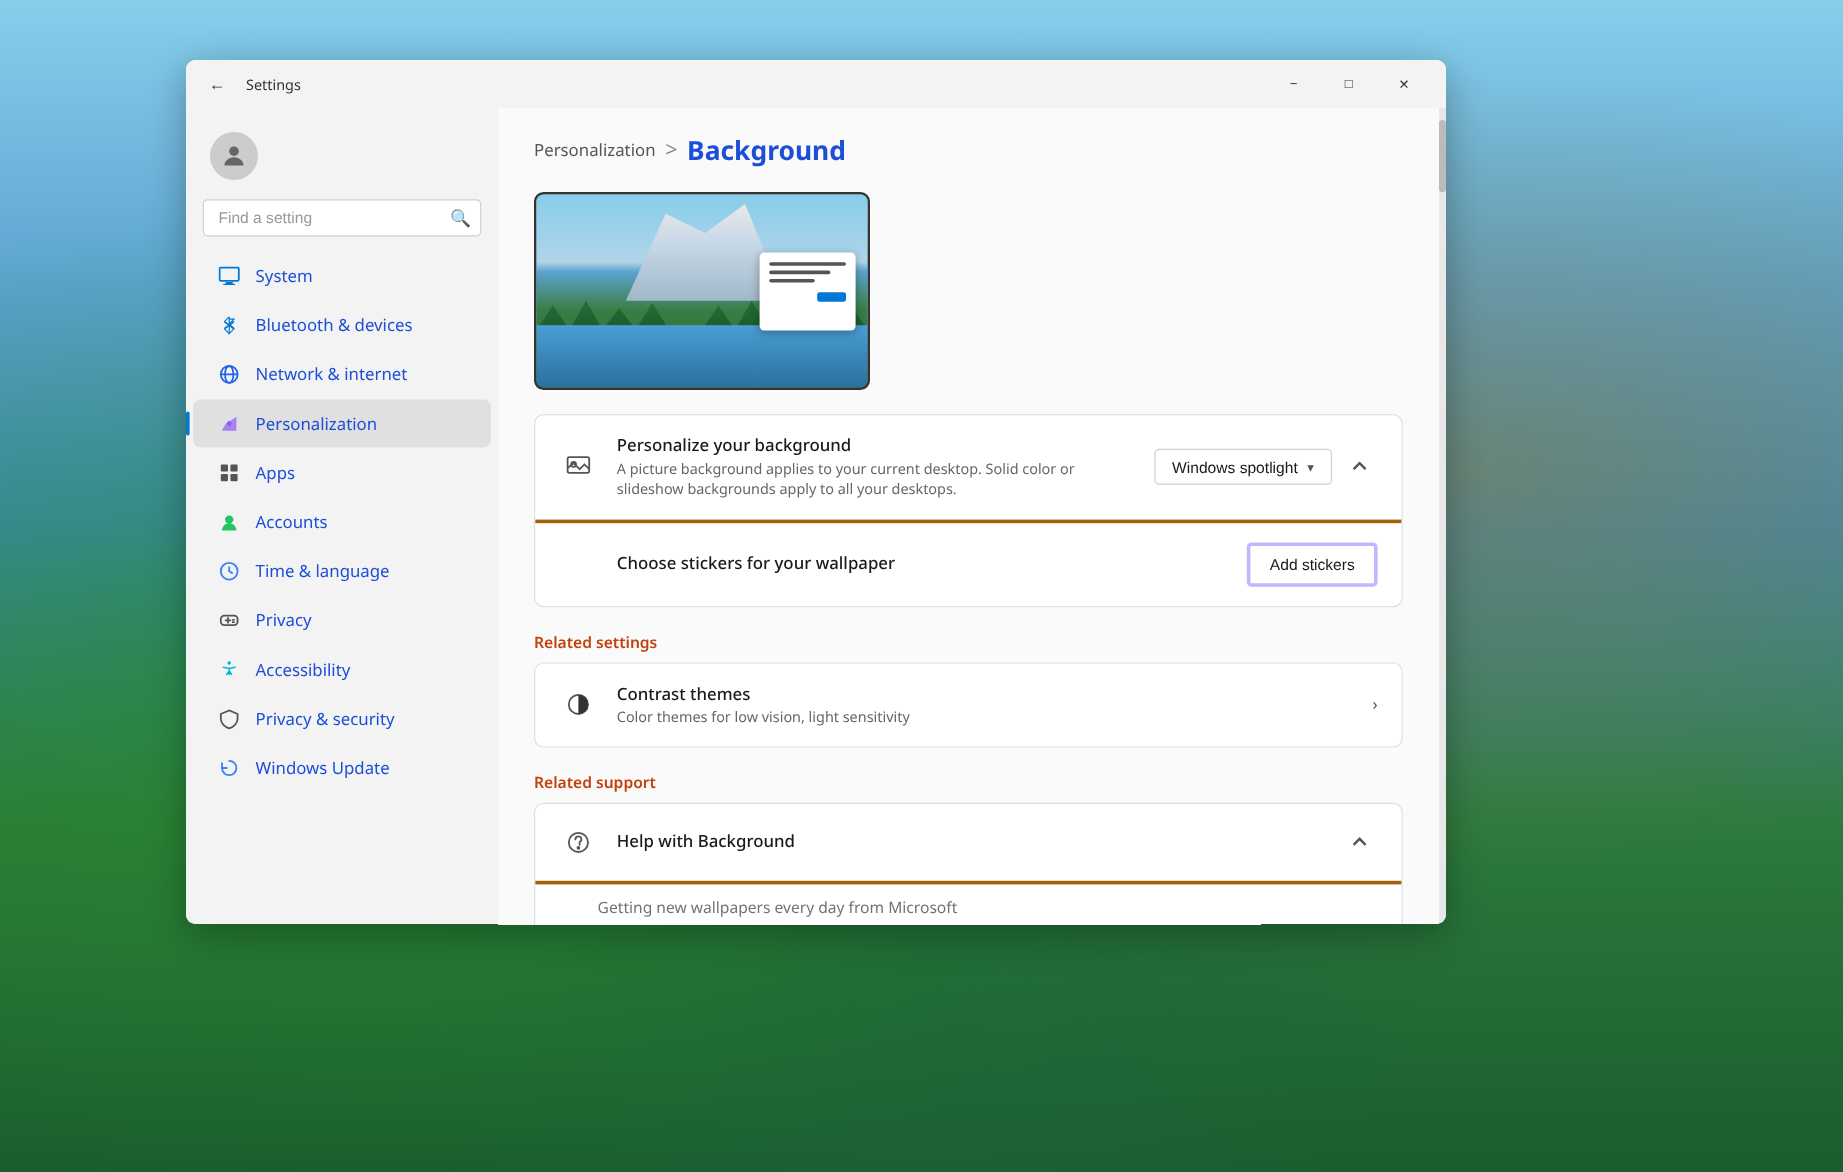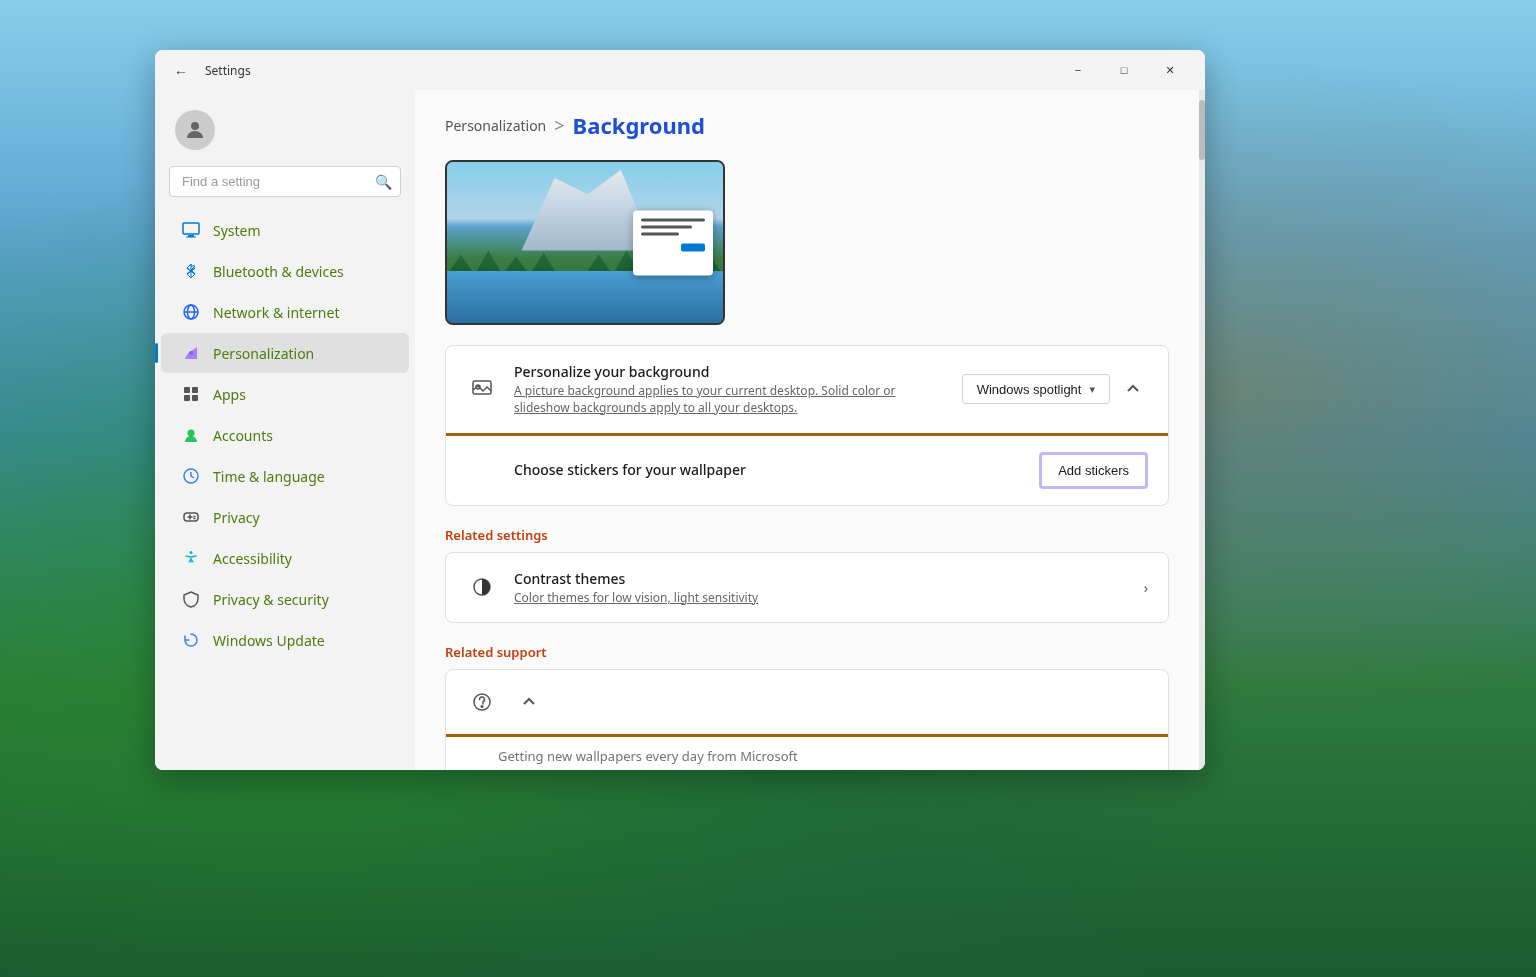--- a/index.html
+++ b/index.html
@@ -158,21 +158,21 @@
 
     .nav-item {
       display: flex;
       align-items: center;
       gap: 12px;
       padding: 10px 20px;
       cursor: pointer;
       border-radius: 6px;
       margin: 1px 6px;
       font-size: 14px;
-      color: #4d7c0f;
+      color: #1d4ed8;
       text-decoration: none;
       position: relative;
     }
     .nav-item.active {
       background: rgba(0,0,0,0.08);
     }
     .nav-item.active::before {
       content: '';
       position: absolute;
       left: -6px;
@@ -372,21 +372,20 @@
     .settings-row-title {
       font-size: 14px;
       font-weight: 500;
       color: #1a1a1a;
       margin-bottom: 2px;
     }
     .settings-row-desc {
       font-size: 12px;
       color: #666;
       line-height: 1.4;
-      text-decoration: underline;
     }
     .settings-row-control {
       display: flex;
       gap: 8px;
       flex-shrink: 0;
     }
 
     
     .dropdown-btn {
       display: flex;
@@ -679,20 +678,23 @@
 
       <div class="settings-card">
         <div class="settings-row">
           <div class="settings-row-icon">
             <svg width="22" height="22" viewBox="0 0 22 22" fill="none" stroke="#555" stroke-width="1.5">
                 <circle cx="11" cy="11" r="8"></circle>
                 <path d="M8.5 8.5 a2.5 2.5 0 1 1 3.5 2.3 V13" stroke-linecap="round"></path>
                 <circle cx="11" cy="15.5" r="0.8" fill="#555"></circle>
               </svg>
           </div>
+          <div class="settings-row-content">
+            <div class="settings-row-title">Help with Background</div>
+          </div>
           <div class="settings-row-control">
             <button class="expand-btn">
               <svg width="14" height="14" viewBox="0 0 14 14" fill="none" stroke="#555" stroke-width="2">
                   <path d="M2 9 L7 4 L12 9"></path>
                 </svg>
             </button>
           </div>
         </div>
 
         <div style="padding: 4px 0 12px;">

